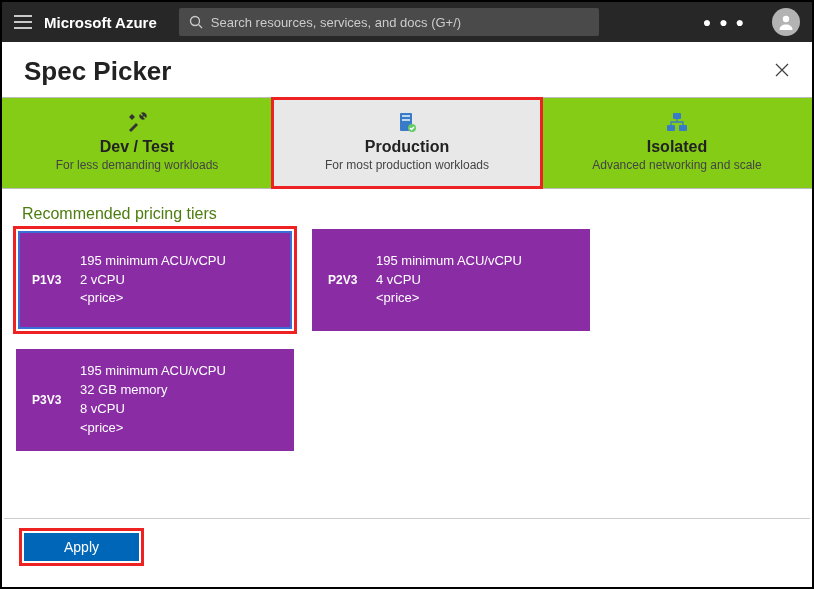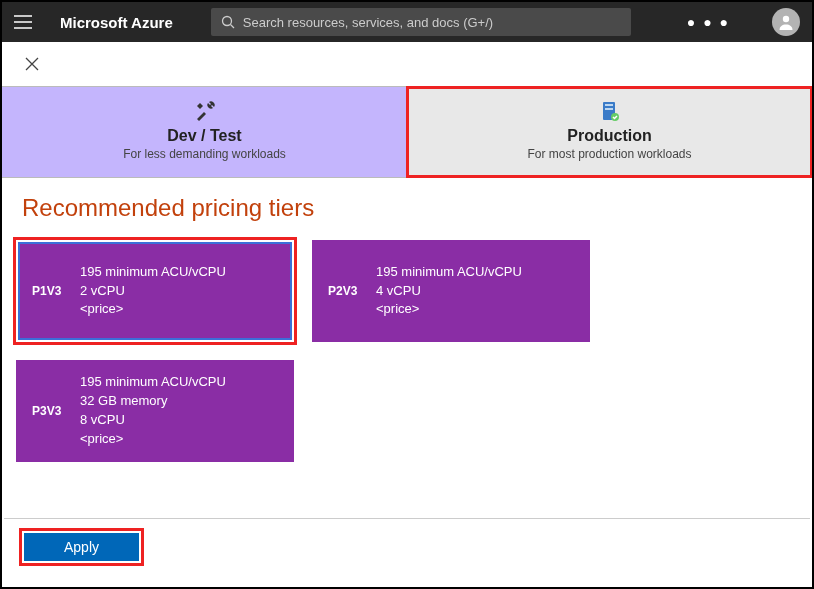--- a/index.html
+++ b/index.html
@@ -1,19 +1,19 @@
 <!DOCTYPE html>
 <html><head>
   <meta charset="utf-8">
   <style>
     * { box-sizing: border-box; margin: 0; padding: 0; }
     body { font-family: 'Segoe UI', Arial, sans-serif; background: #fff; width: 814px; height: 589px; overflow: hidden; border: 2px solid #000; position: relative; }
     
     
-    .topbar { background: #272727; height: 40px; display: flex; align-items: center; padding: 0 12px; gap: 28px; }
+    .topbar { background: #272727; height: 40px; display: flex; align-items: center; padding: 0 12px; gap: 12px; }
     .hamburger { color: #fff; cursor: pointer; }
     .hamburger svg { display: block; }
     .brand { color: #fff; font-size: 15px; font-weight: 600; }
     .searchbox { flex: 0 0 420px; background: #4a4a4a; border-radius: 2px; height: 28px; display: flex; align-items: center; padding: 0 10px; gap: 8px; margin-left: 10px;}
     .searchbox svg { flex-shrink: 0; }
     .searchbox input { background: transparent; border: none; outline: none; color: #ccc; font-size: 13px; width: 100%; }
     .searchbox input::placeholder { color: #ccc; }
     .topbar-spacer { flex: 1; }
     .more-dots { color: #fff; letter-spacing: 2px; cursor: pointer; font-size: 14px;}
     .avatar { width: 28px; height: 28px; border-radius: 50%; background: #b3b3b3; display: flex; align-items: center; justify-content: center; margin-left: 14px; }
@@ -25,30 +25,30 @@
     .close-x { cursor: pointer; color: #444; }
     
     
     .content-scroll { height: 488px; overflow-y: scroll; position:relative;}
     .content-scroll::-webkit-scrollbar { width: 16px; }
     .content-scroll::-webkit-scrollbar-track { background: #f0f0f0; }
     .content-scroll::-webkit-scrollbar-thumb { background: #c1c1c1; border-radius: 2px; }
     .inner { min-height: 700px; padding-bottom: 120px; }
     
     
-    .tabs { display: flex; background: #c4b5fd; border-top: 1px solid #bbb; border-bottom: 1px solid #bbb; }
+    .tabs { display: flex; background: #84cc16; border-top: 1px solid #bbb; border-bottom: 1px solid #bbb; }
     .tab { flex: 1; text-align: center; padding: 12px 8px 14px 8px; cursor: pointer; position: relative; }
     .tab.active { background: #e8e8e8; border-bottom: 2px solid #7f1d1d; }
     .tab-icon { height: 24px; display: flex; align-items: center; justify-content: center; margin-bottom: 4px; }
     .tab-title { font-size: 16px; font-weight: 600; color: #222; }
     .tab-desc { font-size: 12px; color: #444; margin-top: 2px; }
     .tab.highlight { outline: 3px solid #e22; outline-offset: -2px; }
     
     
-    .section-title { font-size: 24px; font-weight: 400; color: #c2410c; padding: 16px 20px 18px 20px; }
+    .section-title { font-size: 16px; font-weight: 400; color: #4d7c0f; padding: 16px 20px 6px 20px; }
     
     
     .tiers { display: flex; flex-wrap: wrap; gap: 18px; padding: 0 14px; }
     .tier { background: #8a2da5; color: #fff; width: 278px; height: 102px; display: flex; align-items: center; padding: 0 16px; cursor: pointer; position: relative; }
     .tier.selected { outline: 3px solid #e22; outline-offset: 0px; box-shadow: inset 0 0 0 2px #fff, inset 0 0 0 4px #3b6fd8; }
     .tier-name { font-size: 12px; font-weight: 700; width: 48px; flex-shrink:0; }
     .tier-specs { font-size: 13px; line-height: 1.45; }
     
     
     .footer { position: absolute; left: 2px; right: 2px; bottom: 12px; background: #fff; border-top: 1px solid #ccc; padding: 10px 16px; }
@@ -76,20 +76,21 @@
   <div class="more-dots">● ● ●</div>
   <div class="avatar">
     <svg width="18" height="18" viewBox="0 0 18 18">
         <circle cx="9" cy="6" r="3.2" fill="#fff"></circle>
         <path d="M2.5 17c0-3.6 2.9-5.5 6.5-5.5s6.5 1.9 6.5 5.5" fill="#fff"></path>
       </svg>
   </div>
 </div>
 
 <div class="blade-header">
+  <div class="blade-title">Spec Picker</div>
   <div class="close-x">
     <svg width="16" height="16" viewBox="0 0 16 16">
         <path d="M2 2l12 12M14 2L2 14" stroke="#444" stroke-width="1.3"></path>
       </svg>
   </div>
 </div>
 
 <div class="content-scroll">
   <div class="inner">
 
@@ -109,20 +110,32 @@
           <svg width="20" height="22" viewBox="0 0 20 22">
               <rect x="3" y="2" width="12" height="18" rx="1" fill="#3a7bc8"></rect>
               <rect x="5" y="4" width="8" height="2" fill="#bdd7f0"></rect>
               <rect x="5" y="8" width="8" height="2" fill="#bdd7f0"></rect>
               <circle cx="15" cy="17" r="4" fill="#6c6"></circle>
               <path d="M13 17l1.5 1.5L17 16" stroke="#fff" stroke-width="1.5" fill="none"></path>
             </svg>
         </div>
         <div class="tab-title">Production</div>
         <div class="tab-desc">For most production workloads</div>
+      </div>
+      <div class="tab">
+        <div class="tab-icon">
+          <svg width="22" height="20" viewBox="0 0 22 20">
+              <rect x="7" y="1" width="8" height="6" rx="1" fill="#3a7bc8"></rect>
+              <rect x="1" y="13" width="8" height="6" rx="1" fill="#3a7bc8"></rect>
+              <rect x="13" y="13" width="8" height="6" rx="1" fill="#3a7bc8"></rect>
+              <path d="M11 7v3M11 10H5v3M11 10h6v3" stroke="#3a7bc8" stroke-width="1.3" fill="none"></path>
+            </svg>
+        </div>
+        <div class="tab-title">Isolated</div>
+        <div class="tab-desc">Advanced networking and scale</div>
       </div>
     </div>
 
     <div class="section-title">Recommended pricing tiers</div>
 
     <div class="tiers">
       <div class="tier selected">
         <div class="tier-name">P1V3</div>
         <div class="tier-specs">
           <div>195 minimum ACU/vCPU</div>

